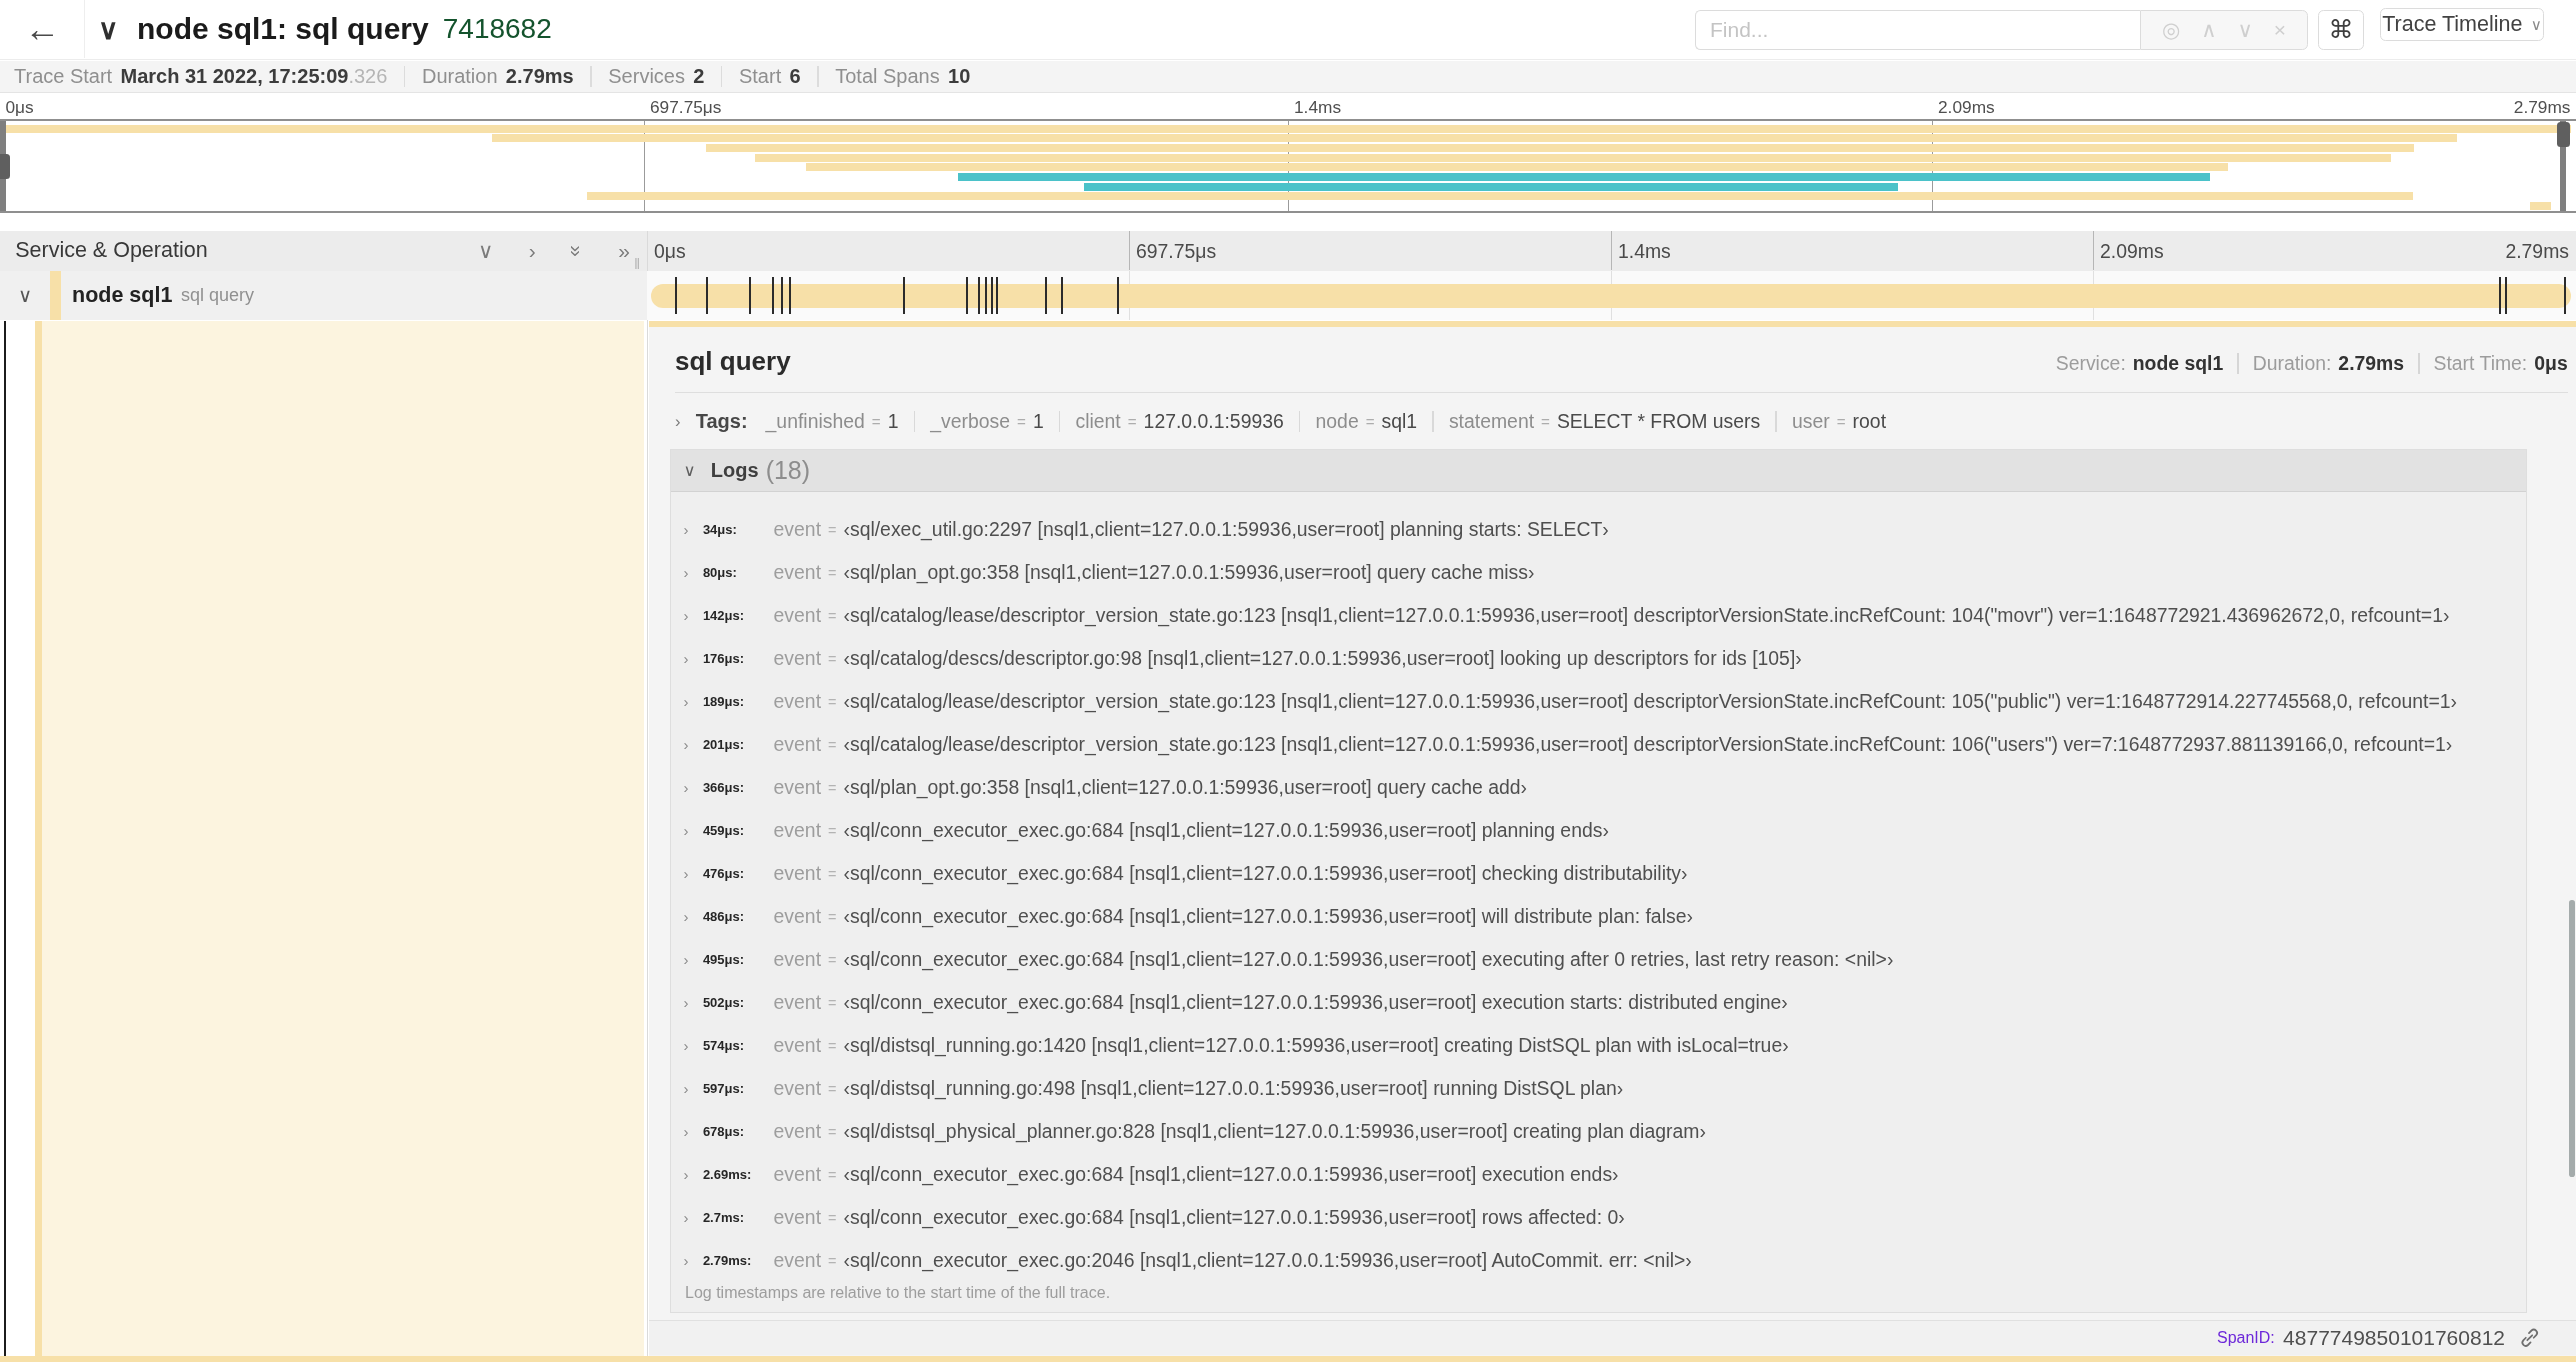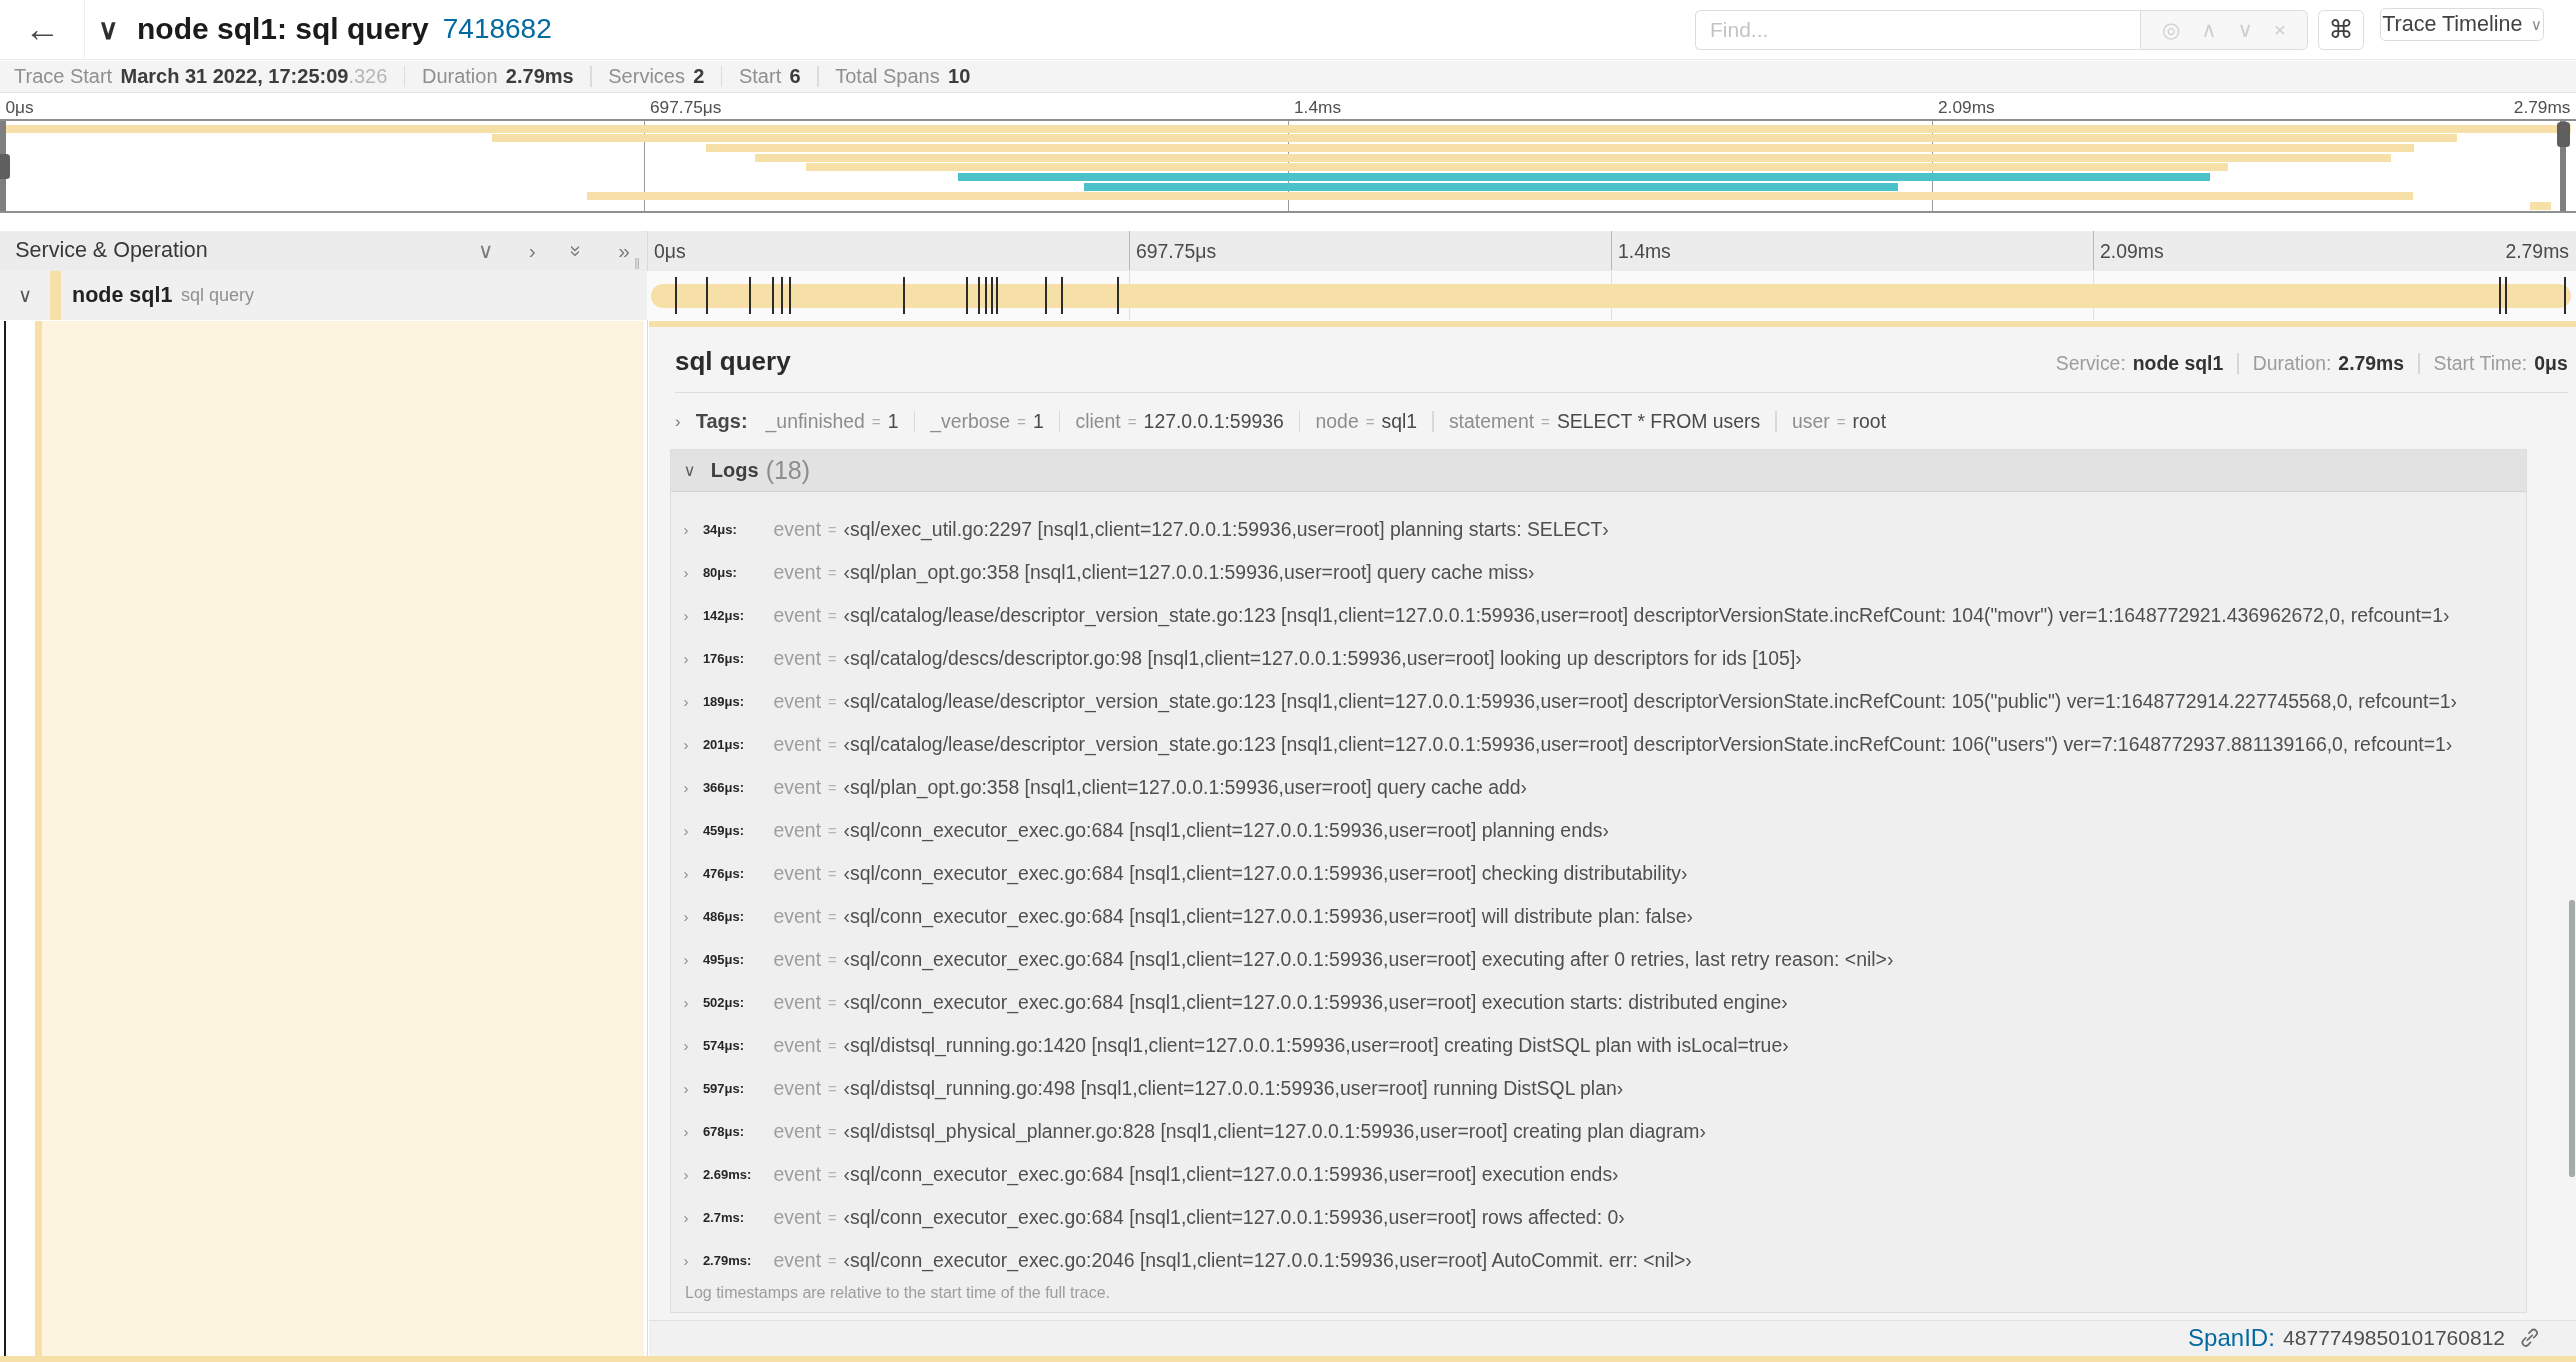--- a/index.html
+++ b/index.html
@@ -10,21 +10,21 @@
   
   .topbar { position:absolute; left:0; top:0; width:2576px; height:60px; background:#fff;
             border-bottom:1.4px solid #ececec; }
   .back-btn { position:absolute; left:12.5px; top:0; width:60px; height:58px; display:flex;
               align-items:center; justify-content:center; font-size:36px; color:#4a4a4a; cursor:pointer; }
   .topbar-divider { position:absolute; left:84px; top:0; width:1.4px; height:58px; background:#eeeeee; }
   .title-chevron { position:absolute; left:98px; top:0; height:58px; display:flex; align-items:center;
                    font-size:28px; font-weight:bold; color:#2f2f2f; }
   .trace-title { position:absolute; left:137px; top:0; height:58px; display:flex; align-items:center; }
   .trace-title .t { font-size:30px; font-weight:bold; color:#1b1b1b; }
-  .trace-title .id { font-size:28px; color:#0369a1; margin-left:14px; }
+  .trace-title .id { font-size:28px; color:#14532d; margin-left:14px; }
   .find-wrap { position:absolute; left:1695px; top:9.7px; height:44px; display:flex; }
   .find-input { width:445px; height:40px; border:1.4px solid #dcdcdc; border-right:none;
                 border-radius:5.5px 0 0 5.5px; background:#fff; font-size:21px; color:#444;
                 padding:0 14px; outline:none; }
   .find-input::placeholder { color:#c4c4c4; }
   .find-suffix { width:168px; height:40px; background:#f7f7f7; border:1.4px solid #dcdcdc;
                  border-radius:0 5.5px 5.5px 0; display:flex; align-items:center; justify-content:space-evenly;
                  color:#cfcfcf; font-size:21px; }
   .cmd-btn { position:absolute; left:2318px; top:9.7px; width:46px; height:40px; border:1.4px solid #dcdcdc;
              border-radius:5.5px; background:#fff; display:flex; align-items:center; justify-content:center;
@@ -119,21 +119,21 @@
   .log-entry .chev { font-size:15.2px; color:#8a8a8a; width:19.4px; }
   .log-entry .lt { font-size:13px; font-weight:bold; color:#262626; width:61px; margin-right:9.7px; }
   .log-entry .lk { font-size:19.4px; color:#9d9d9d; }
   .log-entry .leq { font-size:14.5px; color:#b3b3b3; margin:0 7px; }
   .log-entry .lv { font-size:19.4px; color:#4f4f4f; white-space:nowrap; overflow:hidden; }
   .logs-foot { position:absolute; left:14px; bottom:9.7px; font-size:16px; color:#9d9d9d; }
 
   .spanid-bar { position:absolute; left:0; top:999px; width:1927px; height:35px; background:#f1f1f1;
                 border-top:1.4px solid #e0e0e0; display:flex; align-items:center; justify-content:flex-end;
                 padding-right:35px; }
-  .spanid-bar .lab { font-size:24px; color:#0369a1; margin-right:8.3px; }
+  .spanid-bar .lab { font-size:16px; color:#6d28d9; margin-right:8.3px; }
   .spanid-bar .val { font-size:21px; color:#4f4f4f; }
   .spanid-bar svg { margin-left:12.5px; cursor:pointer; }
 
   .bottom-strip { position:absolute; left:0; top:1356px; width:2576px; height:7px; }
   .scroll-thumb { position:absolute; left:2569px; top:900px; width:5.5px; height:277px;
                   background:#a4abab; border-radius:2.8px; }
 </style>
 </head>
 <body>
 

